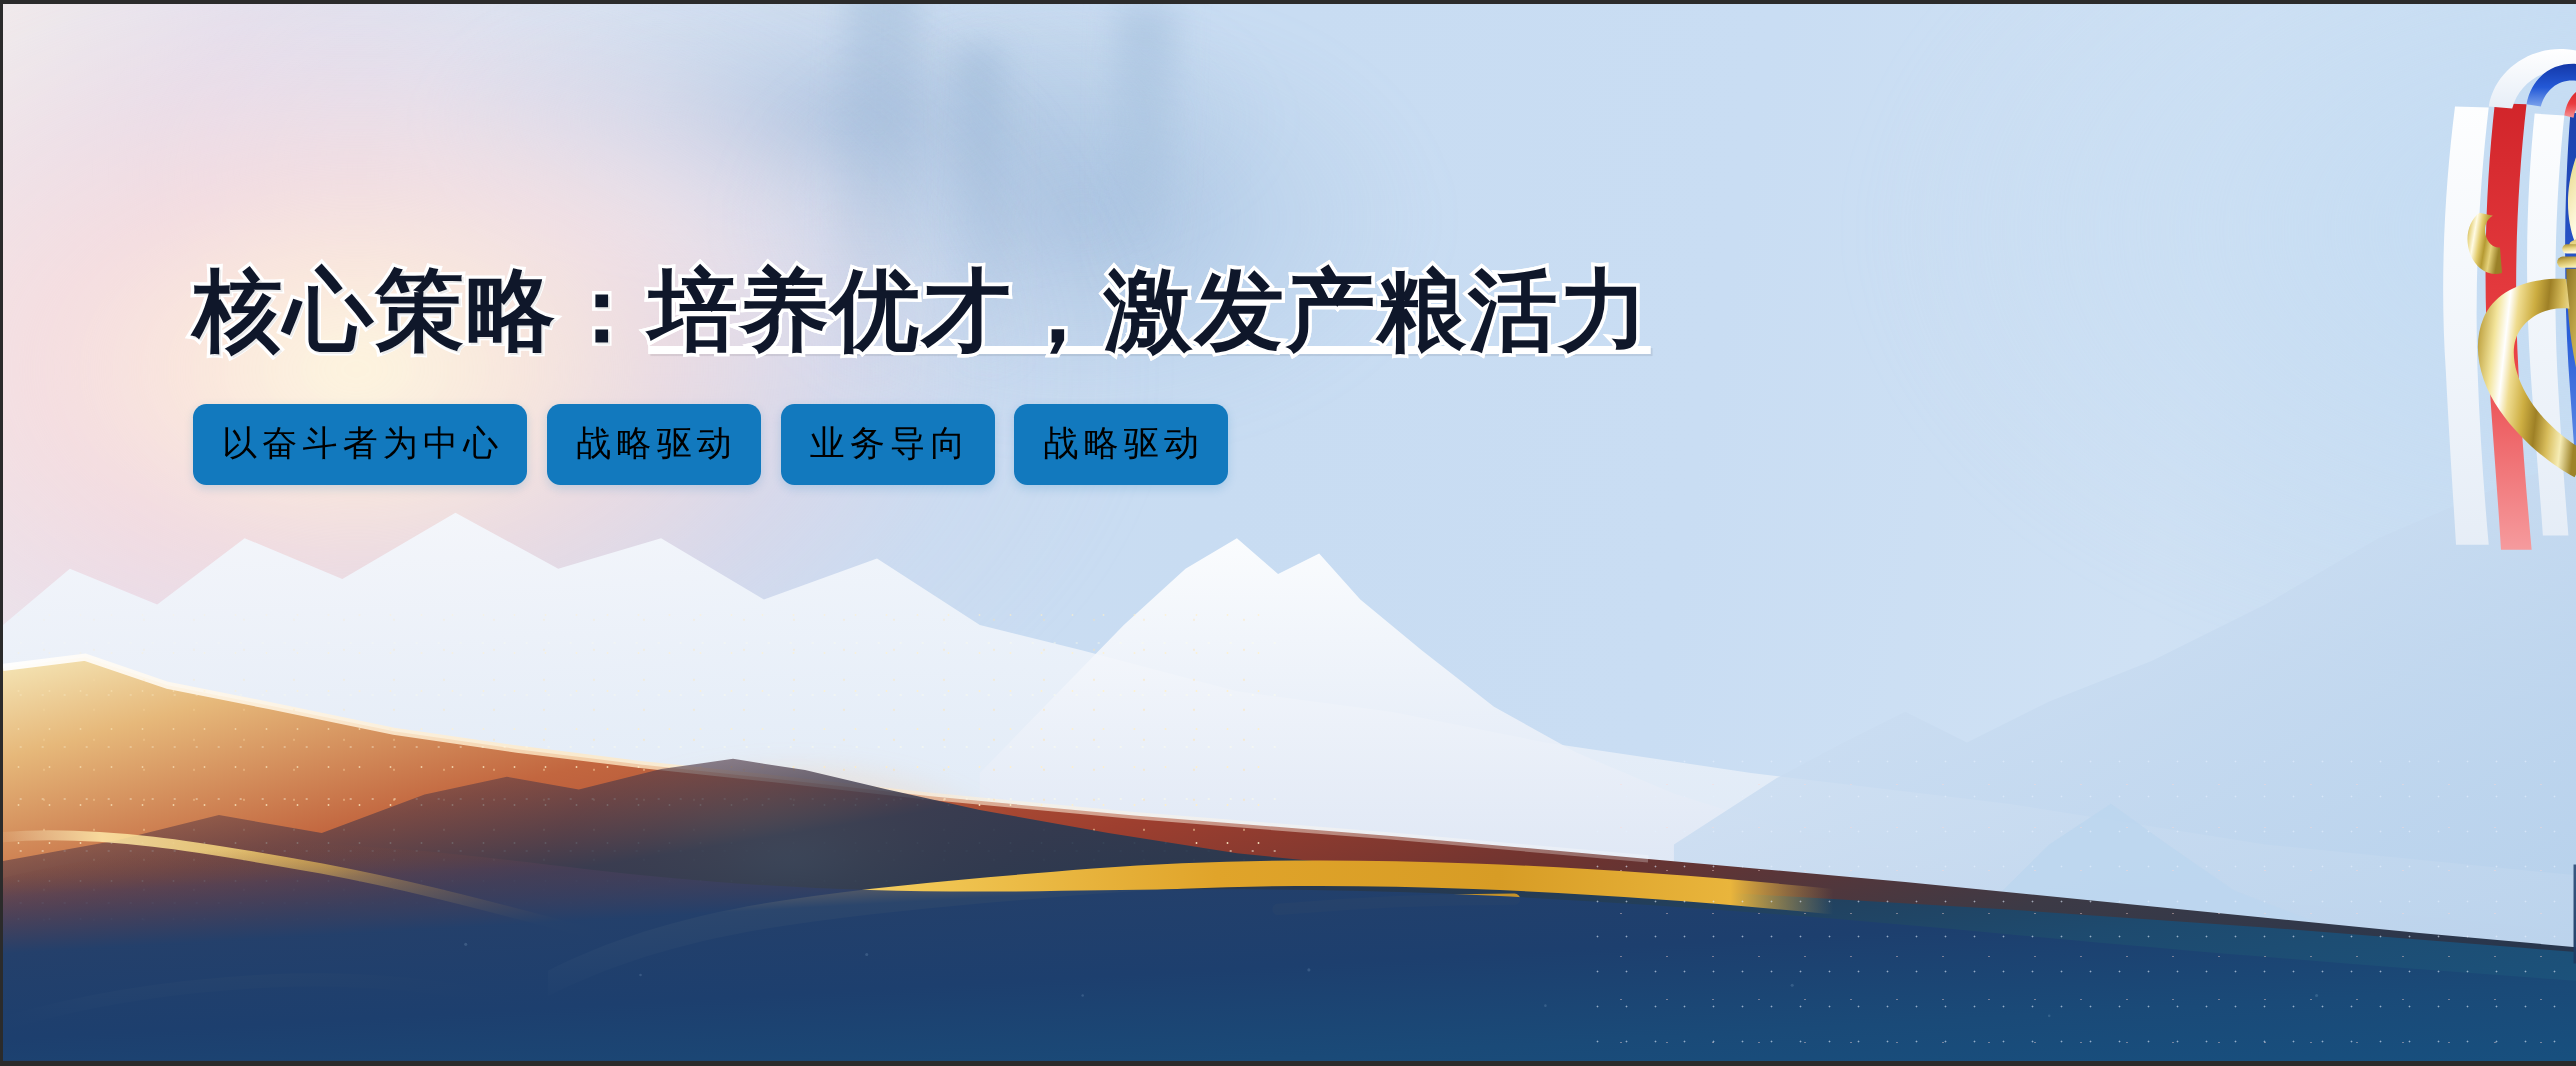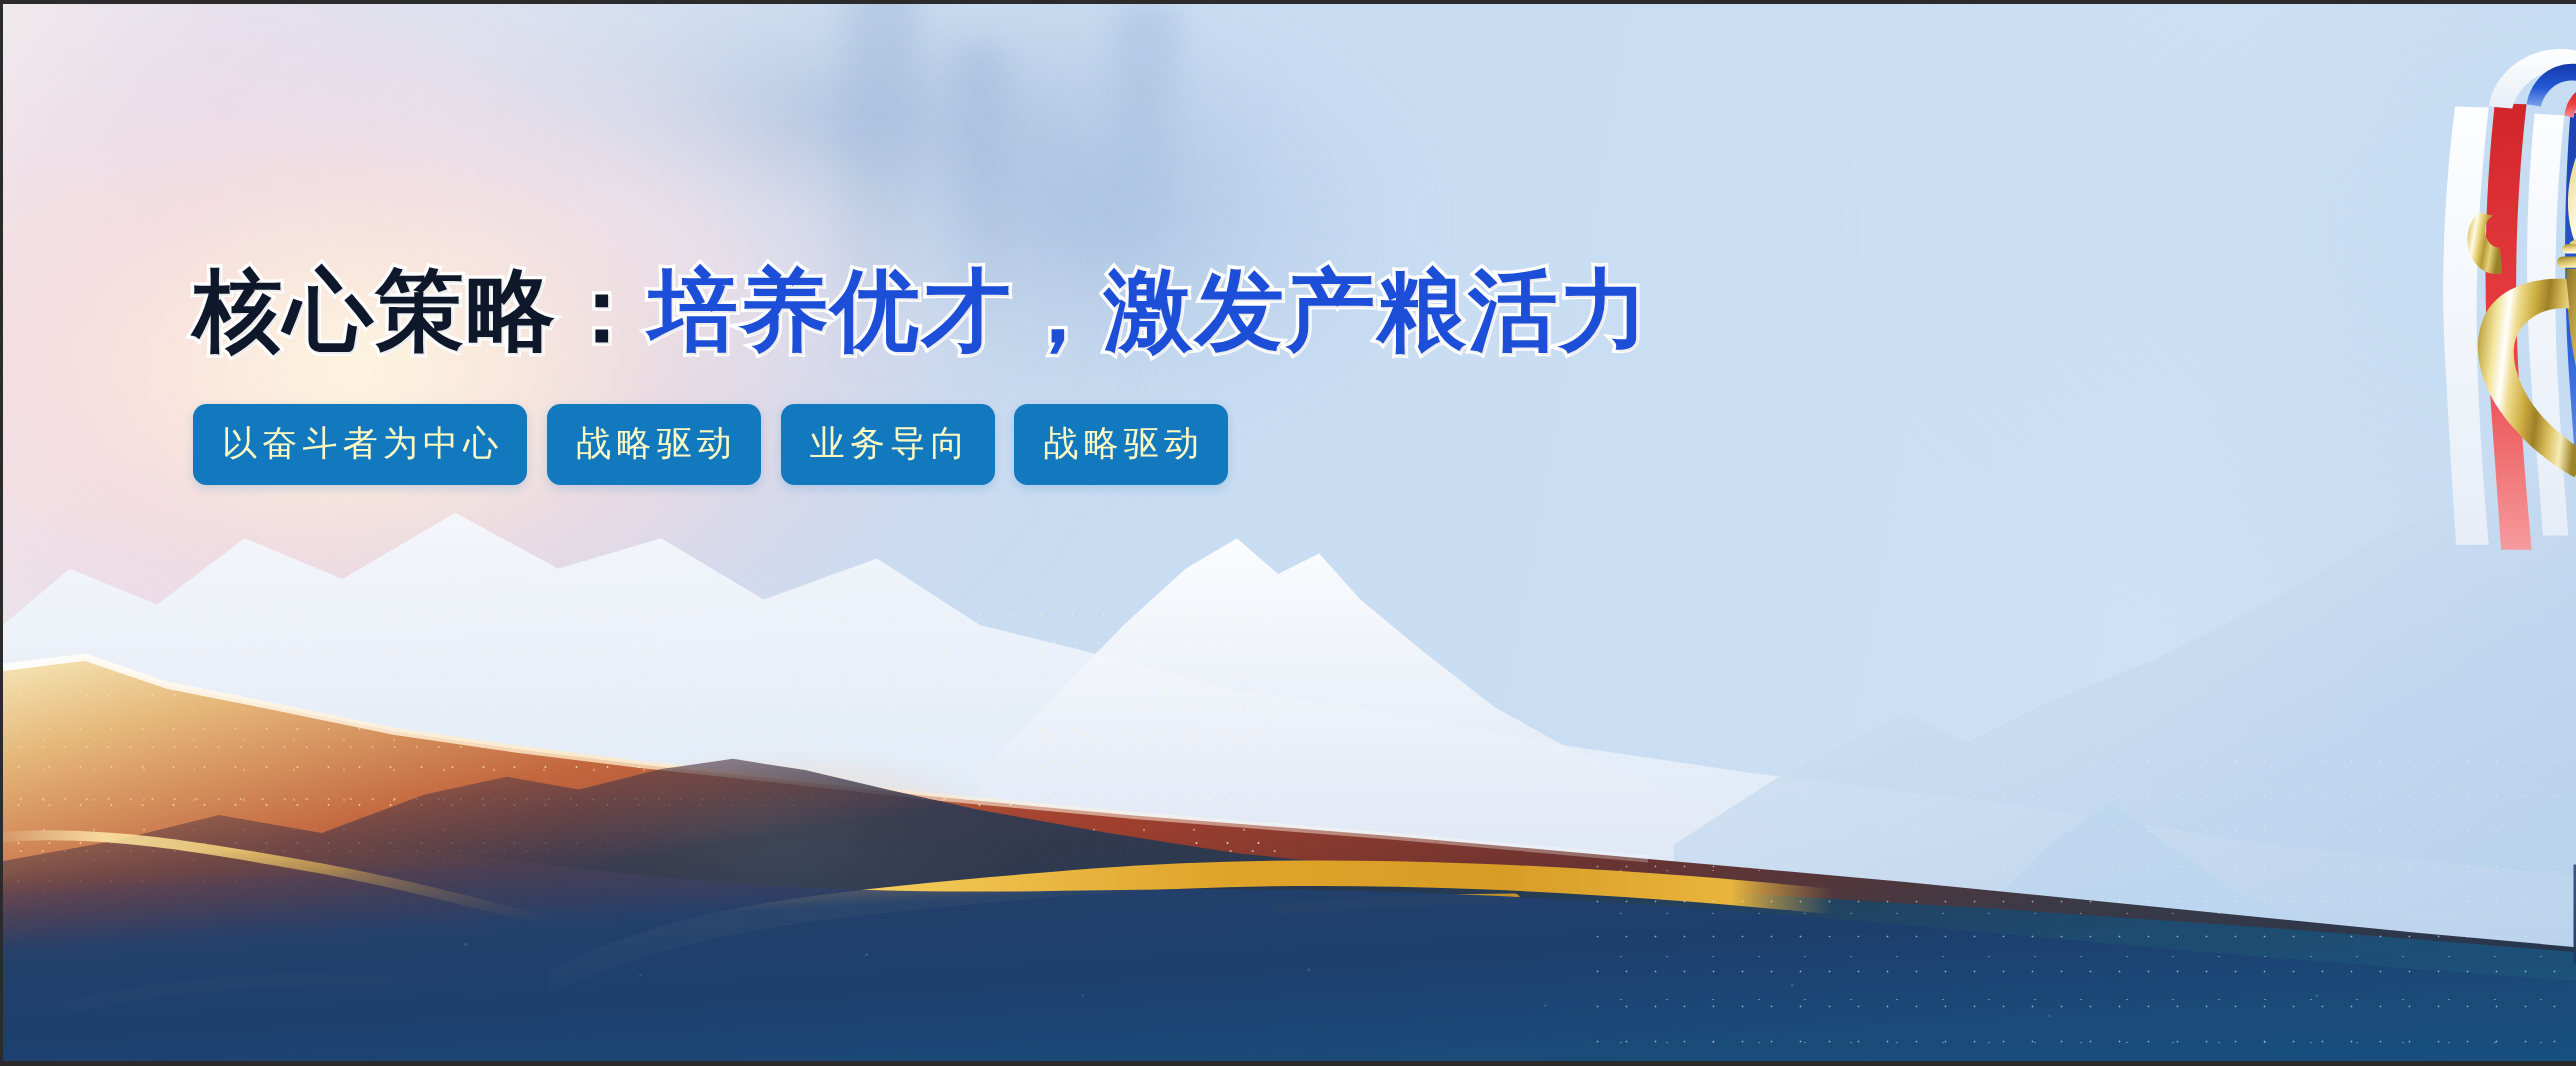--- a/index.html
+++ b/index.html
@@ -166,36 +166,37 @@
     font-family: "DejaVu Sans", "Liberation Sans", sans-serif;
   }
   .headline .seg-red {
     color: #0f172a;
     -webkit-text-stroke: 6.7px #ffffff;
     paint-order: stroke fill;
     text-shadow:
        0 0 1px #fff, 2.1px 2.1px 0 rgba(0,0,0,0.08);
   }
   .headline .seg-blue {
-    color: #1d4ed8;
+    color: #0f172a;
     -webkit-text-stroke: 6.7px #ffffff;
     paint-order: stroke fill;
     text-shadow:
        0 0 1px #fff, 2.1px 2.1px 0 rgba(0,0,0,0.08);
+    text-decoration: underline;
   }
 
   .tag-row {
     display: flex;
     align-items: center;
     gap: 19.6px;
     margin-top: 47px;
   }
   .tag {
     background: #1279be;
-    color: #fef9c3;
+    color: #000000;
     font-size: 35px;
     font-weight: 500;
     letter-spacing: 5.2px;
     text-indent: 5.2px;
     line-height: 1;
     padding: 21.6px 24px 24px 24px;
     border-radius: 13.4px;
     white-space: nowrap;
     font-family: "DejaVu Sans", "Liberation Sans", sans-serif;
     box-shadow: 0 3.1px 9.3px rgba(18,121,190,0.18);

